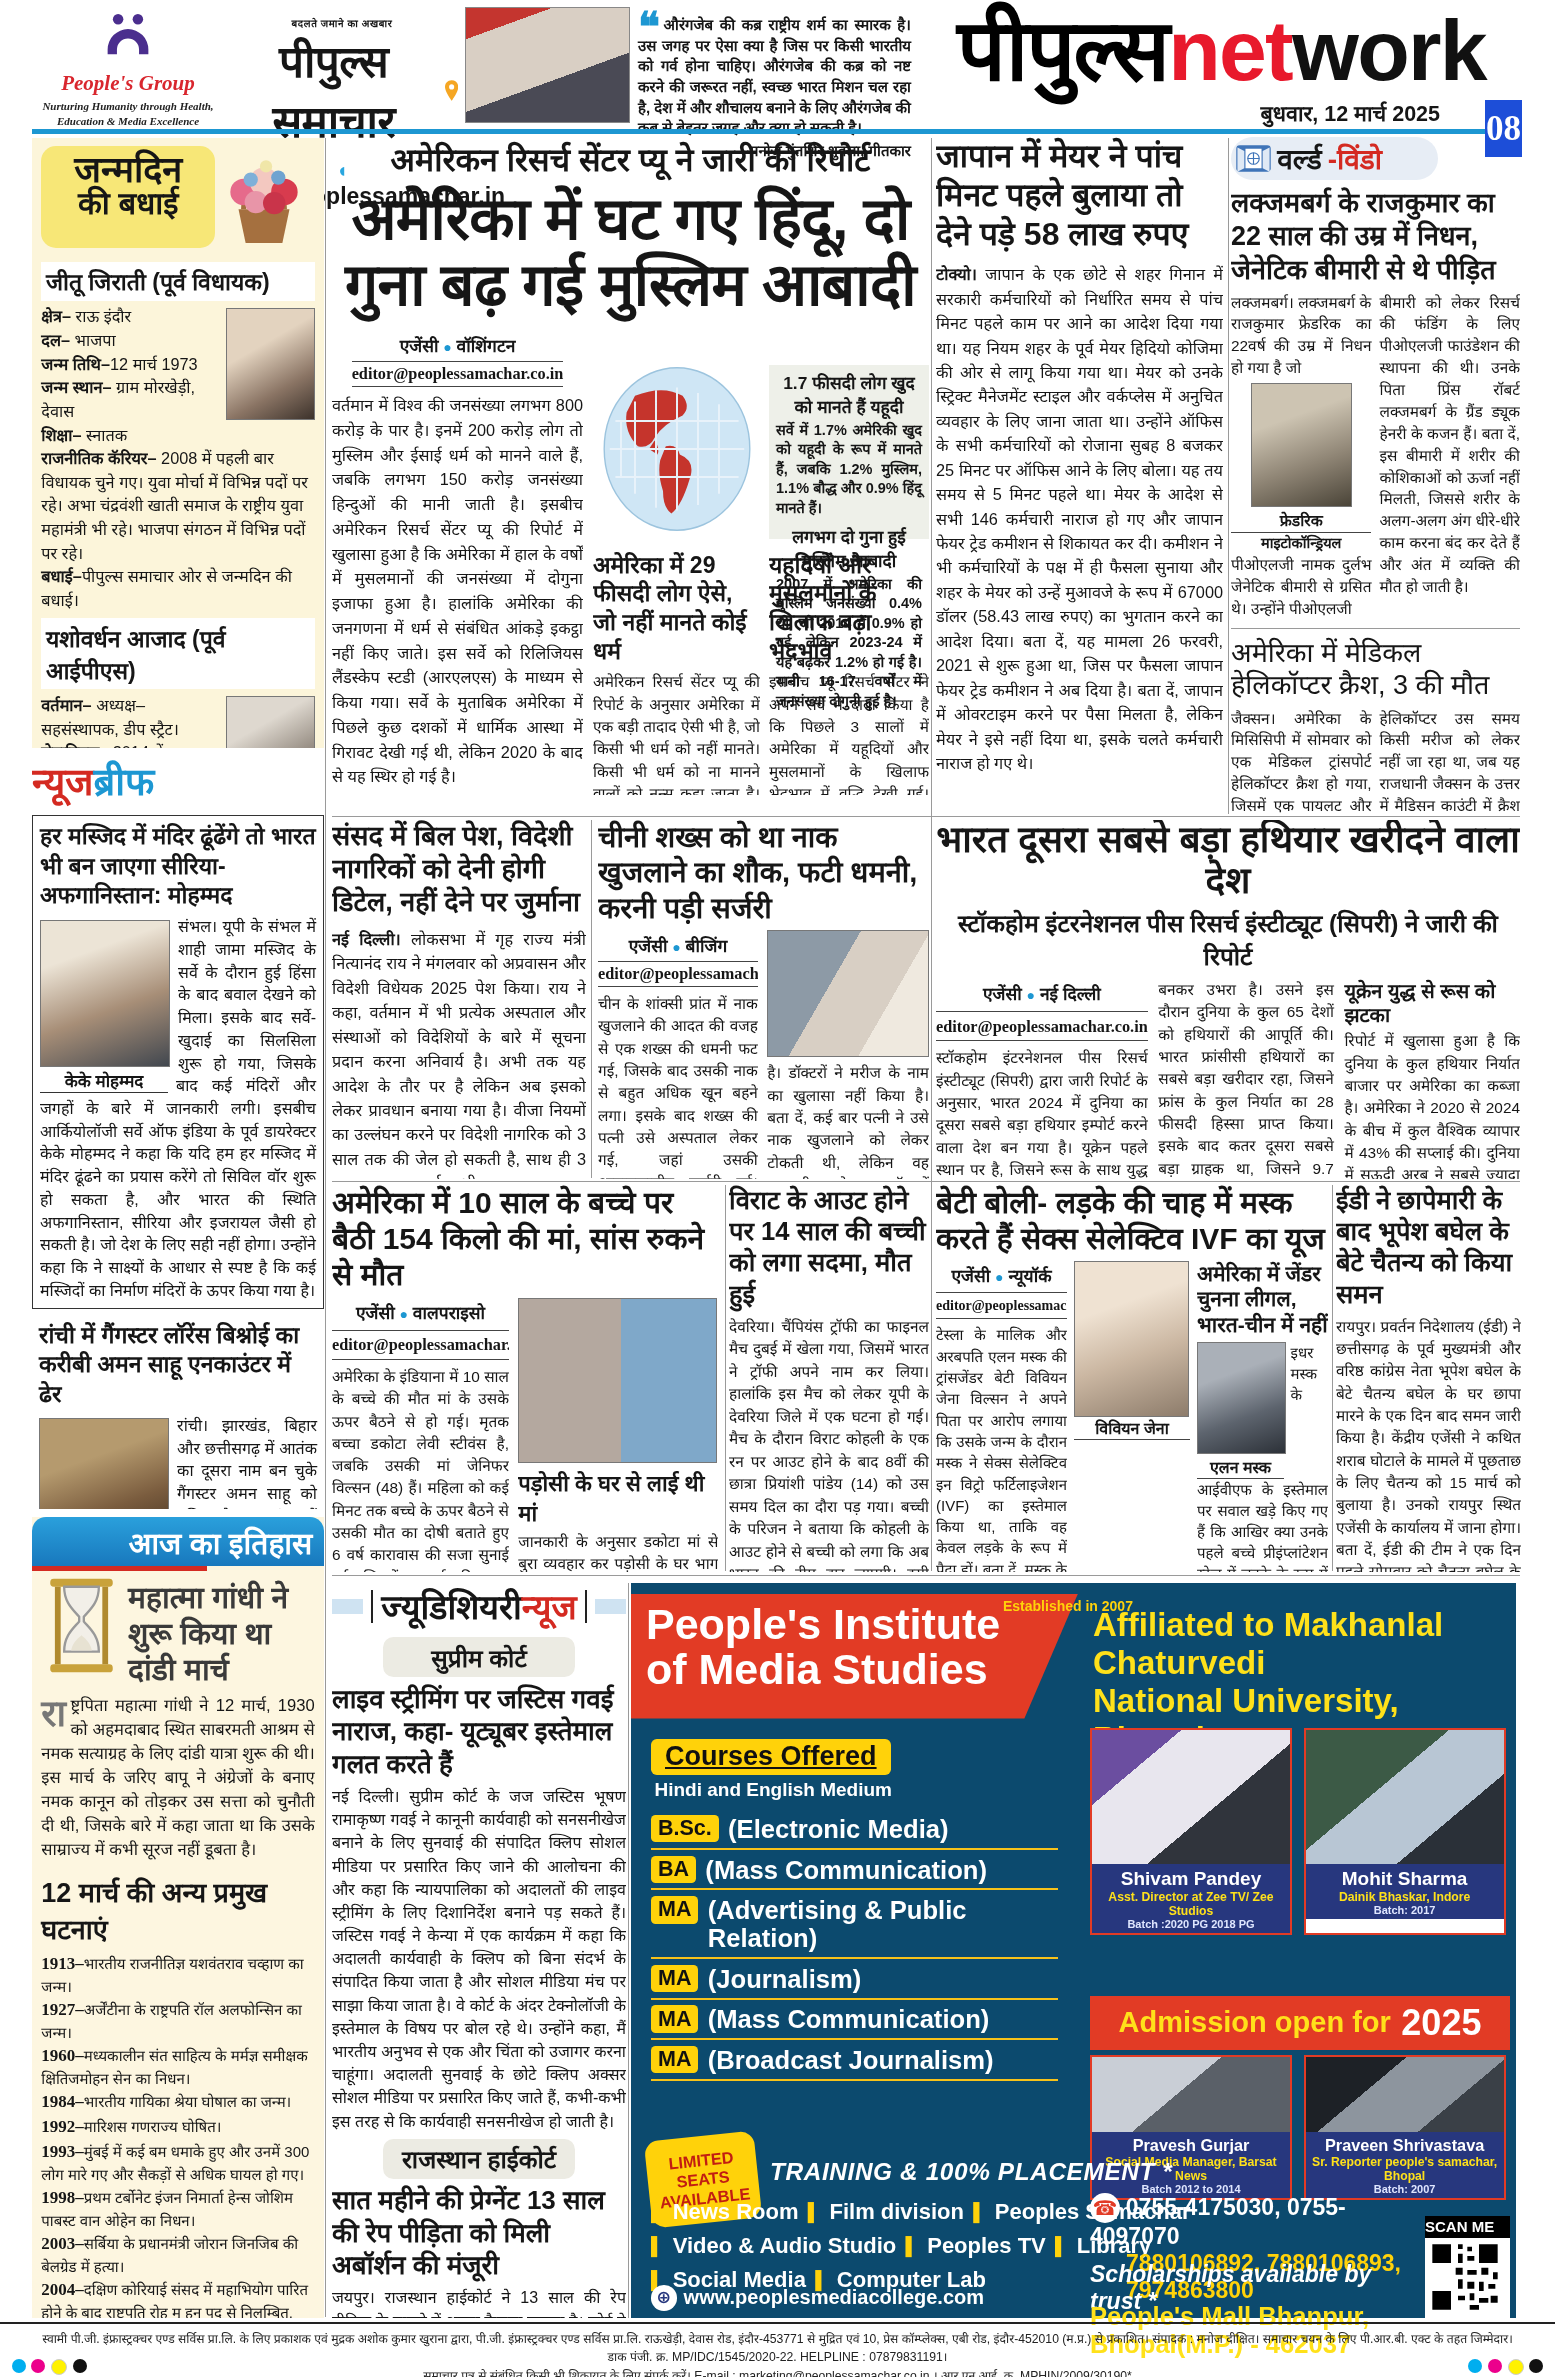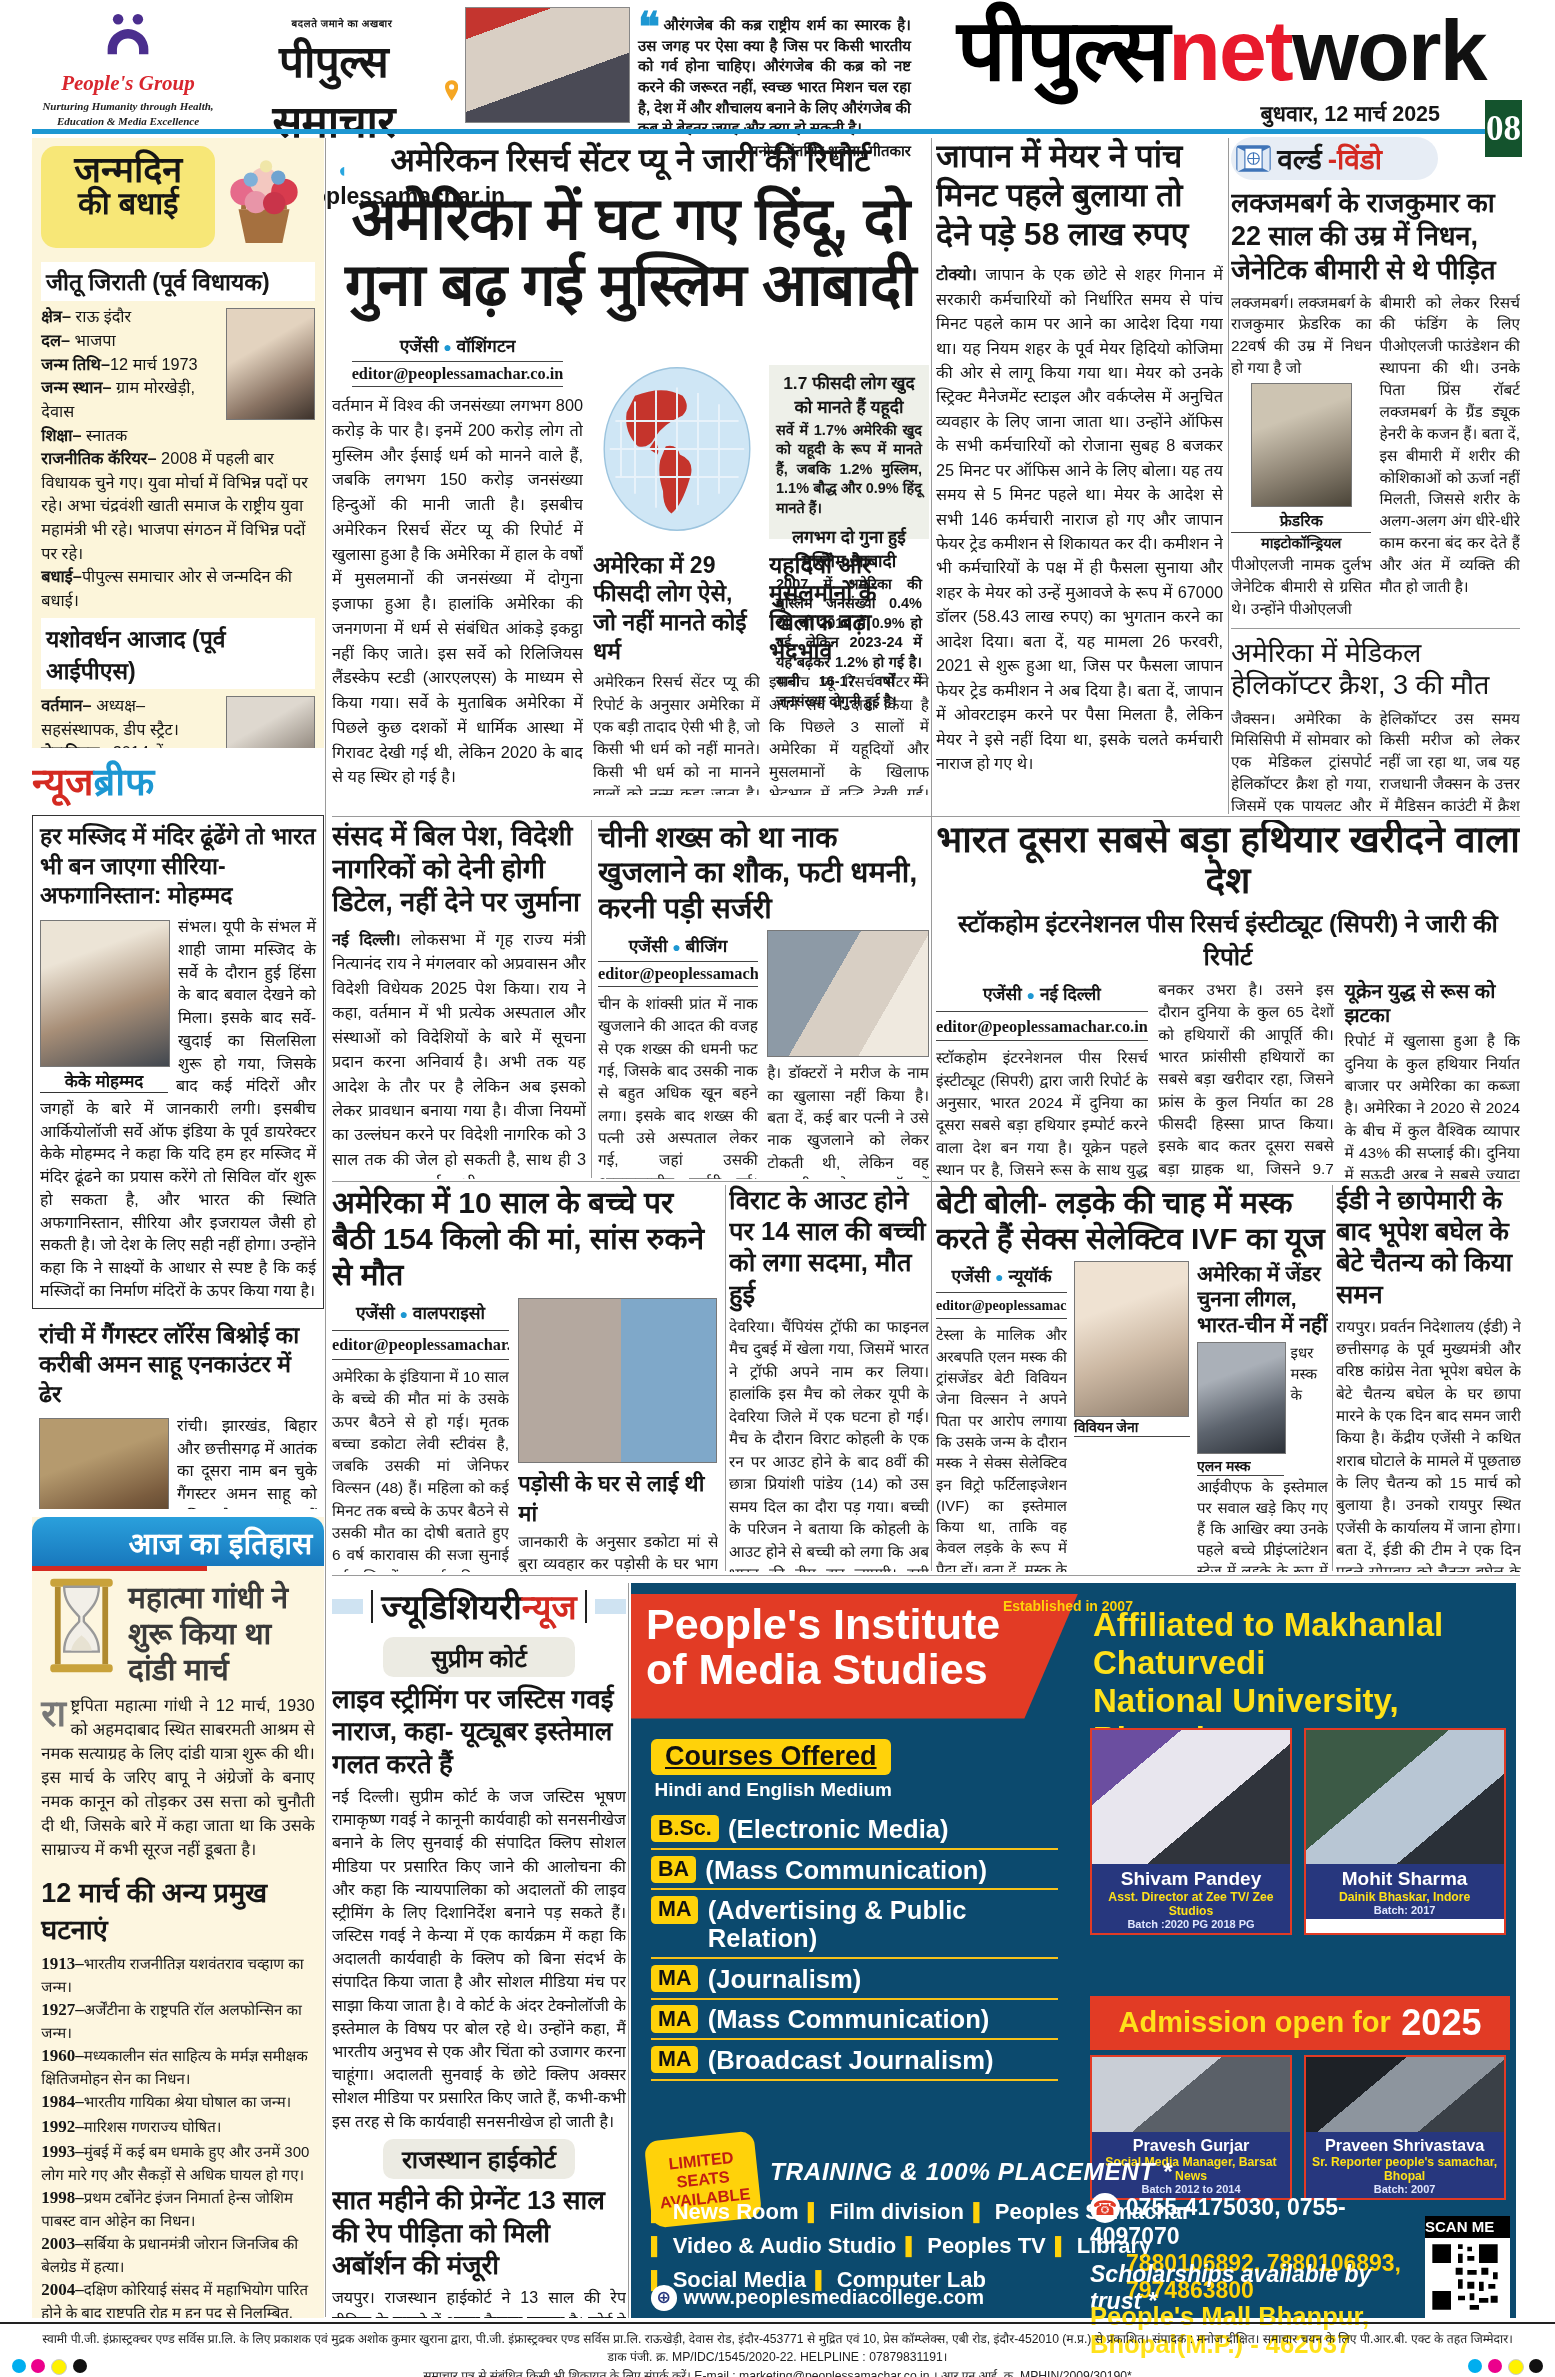--- a/index.html
+++ b/index.html
@@ -21,21 +21,21 @@
   .hdr-photo{left:465px;top:7px;width:163px;height:114px;background:linear-gradient(160deg,#c4352f 0 18%,#d9cfc4 18% 60%,#4a4a55 60% 100%);border:0.6px solid #888;}
   .quote-blk{left:638px;top:15px;width:273px;font-weight:700;font-size:15px;line-height:1.38;}
   .qmark{color:#1d97d2;font-size:41px;font-family:"Liberation Serif",serif;line-height:0.4;vertical-align:-10.5px;margin-right:3.5px;}
   .quote-author{text-align:right;font-weight:800;margin-top:2.3px;}
   .brand{left:929px;top:7px;width:557px;height:116px;text-align:right;}
   .brand-row{font-size:86px;font-weight:800;line-height:1.0;letter-spacing:-1.7px;white-space:nowrap;}
   .brand-hindi{color:#000;}
   .brand-net{color:#e8192c;font-weight:700;}
   .brand-work{color:#111;font-weight:700;}
   .brand-date{font-size:21.5px;font-weight:800;margin-top:4.6px;padding-right:46px;}
-  .pagebox{left:1485px;top:100px;width:37px;height:57px;background:#14532d;color:#fff;display:flex;align-items:center;justify-content:center;font-family:"Liberation Serif",serif;font-size:35px;font-weight:700;z-index:6;}
+  .pagebox{left:1485px;top:100px;width:37px;height:57px;background:#1d4ed8;color:#fff;display:flex;align-items:center;justify-content:center;font-family:"Liberation Serif",serif;font-size:35px;font-weight:700;z-index:6;}
   .bluerule{left:32px;top:129px;width:1490px;height:5.2px;background:#1d97d2;}
 
   
   .vr{background:#9a9a9a;width:1.2px;}
   .hr{background:#9a9a9a;height:1.2px;}
 
   
   .bday{left:32px;top:138px;width:292px;height:610px;background:#fcf5da;padding:8.1px 9.3px;box-sizing:border-box;}
   .bday-head{position:relative;height:110px;}
   .bday-title{position:absolute;left:0;top:0;width:174px;height:102px;background:#f7e777;border-radius:15px;text-align:center;padding-top:5.8px;box-sizing:border-box;}
@@ -135,21 +135,21 @@
   .virat-b{font-size:15.4px;line-height:1.46;margin-top:5.8px;}
   .musk{left:936px;top:1185px;width:393px;height:387px;}
   .musk-h{font-size:30px;font-weight:800;line-height:1.2;}
   .musk-row{display:flex;gap:7px;margin-top:3.5px;}
   .musk-c1{width:131px;font-size:15px;line-height:1.42;}
   .musk-c2{width:116px;}
   .musk-c3{width:131px;}
   .mphoto{width:113px;height:154px;border:0.6px solid #777;}
   .mp1{background:linear-gradient(160deg,#efe2d2 0 30%,#cbb7a2 60%,#8d7c6b 100%);}
   .mp2{background:linear-gradient(160deg,#aab0b8 0 30%,#5d646e 65%,#2c3138 100%);}
-  .mcap{font-weight:800;font-size:14px;border-bottom:1.2px solid #444;}
+  .mcap{text-align:center;font-weight:800;font-size:16px;border-bottom:1.2px solid #444;}
   .musk-sub{font-size:21px;font-weight:800;line-height:1.22;margin-bottom:4.6px;}
   .musk-b3{font-size:15px;line-height:1.4;}
   .ed{left:1336px;top:1185px;width:185px;height:387px;}
   .ed-h{font-size:25.6px;font-weight:800;line-height:1.22;}
   .ed-b{font-size:15.4px;line-height:1.45;margin-top:5.8px;}
 
   
   .jud{left:332px;top:1583px;width:294px;height:735px;}
   .jud-head{display:flex;align-items:center;justify-content:center;gap:8.1px;margin-bottom:8.1px;}
   .jud-bar{height:15px;width:41px;background:#cfe3f2;}

